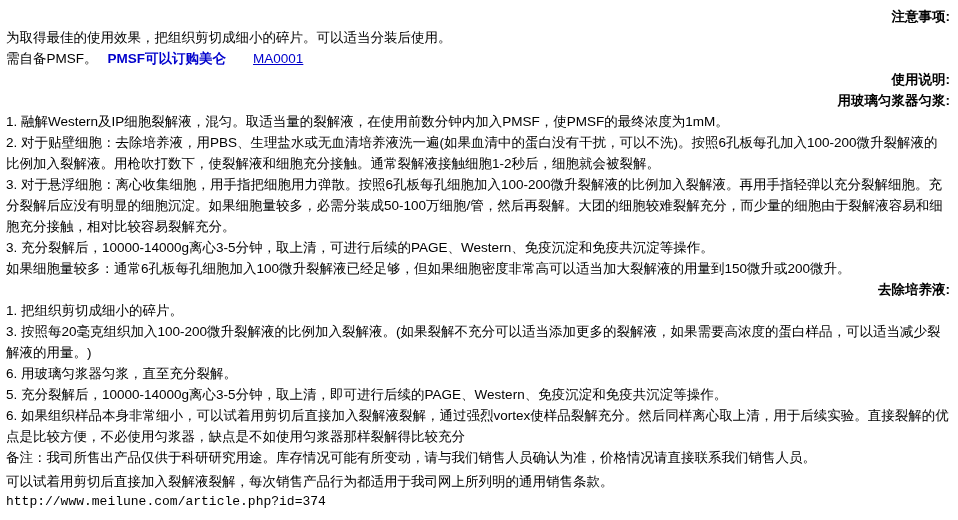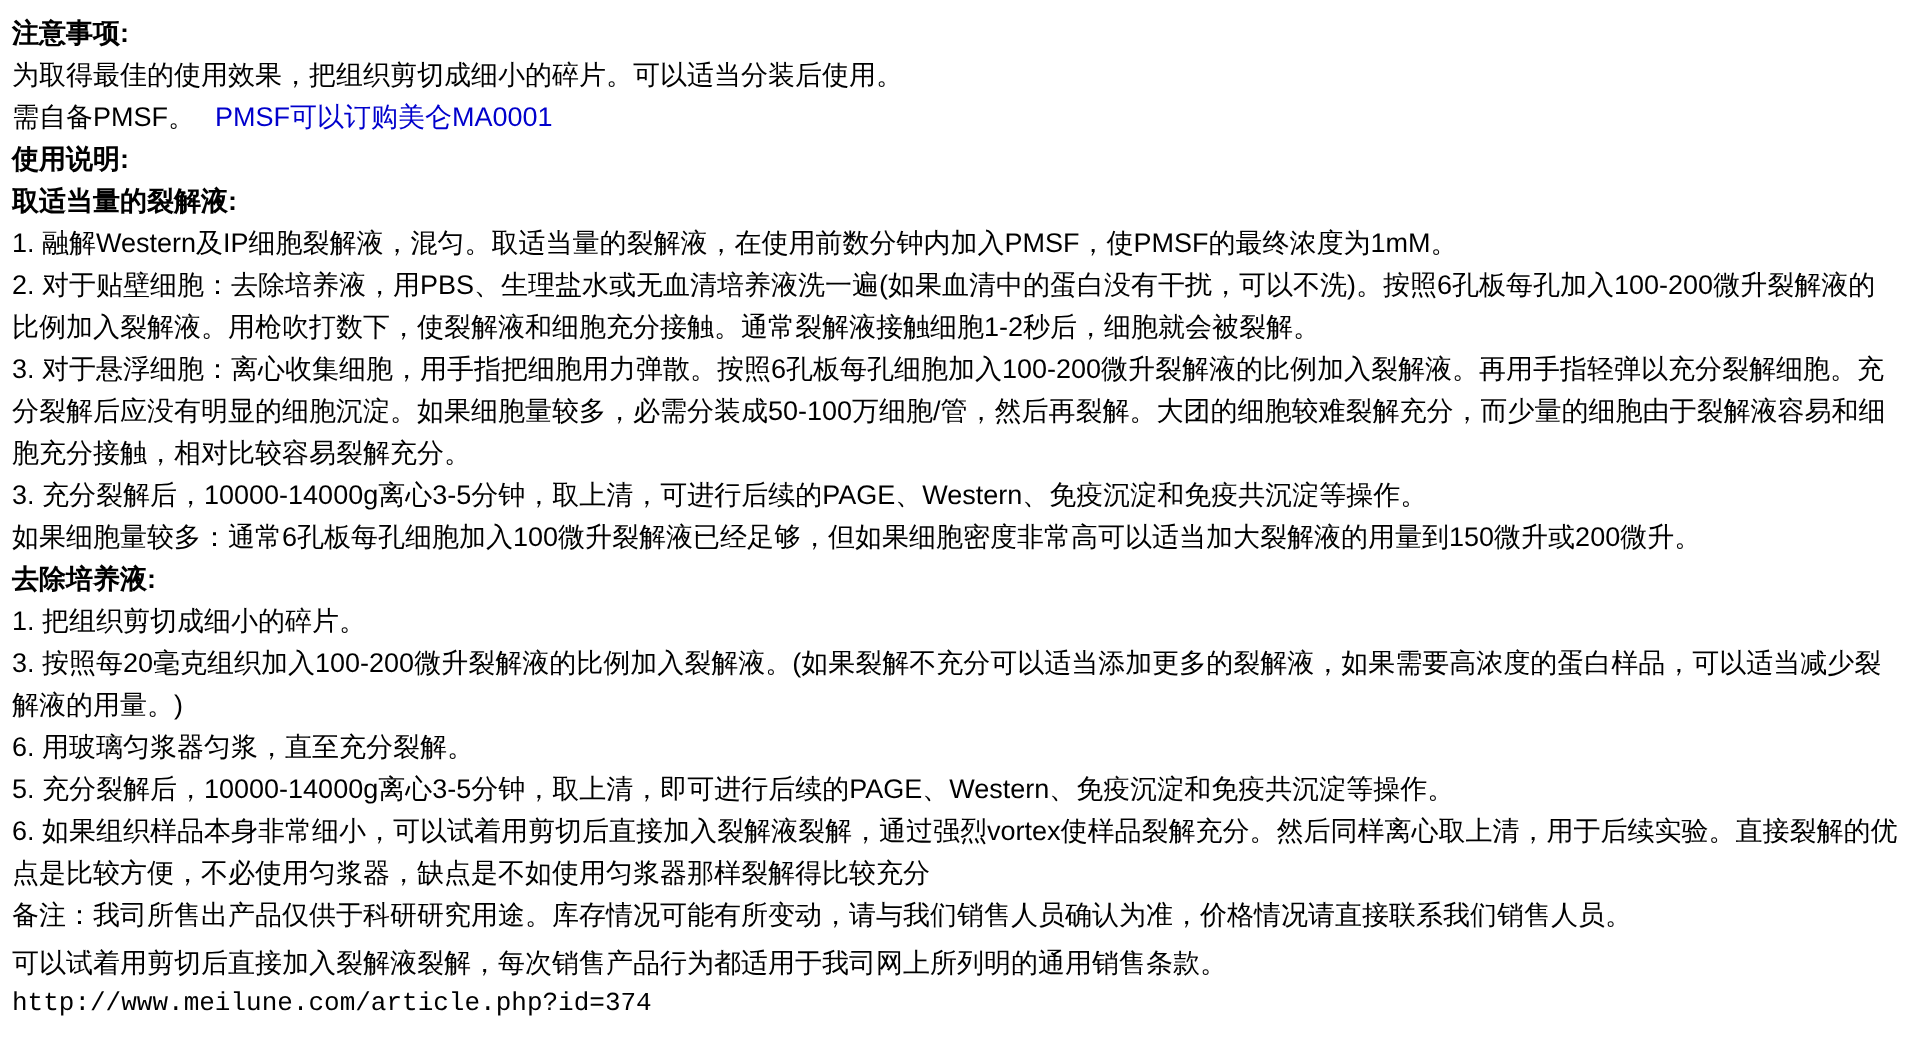--- a/index.html
+++ b/index.html
@@ -17,38 +17,42 @@
   }
   .page {
     padding: 6px 8px 0 6px;
     box-sizing: border-box;
     width: 958px;
   }
   .heading {
     font-weight: bold;
     line-height: 21px;
     margin: 0;
+    text-align: right;
   }
   .line {
     line-height: 21px;
     margin: 0;
     white-space: normal;
   }
   .para {
     line-height: 21px;
     margin: 0;
   }
   .link {
     color: #0000cc;
+    text-decoration: underline;
     cursor: pointer;
+    margin-left: 27px;
   }
   .link-plain {
     color: #0000cc;
     text-decoration: none;
     cursor: pointer;
+    font-weight: bold;
   }
   .mono {
     font-family: "Liberation Mono", monospace;
     font-size: 13px;
     line-height: 20px;
     color: #000000;
     margin: 0;
   }
   .small-note {
     line-height: 20px;
@@ -64,21 +68,21 @@
   <div class="heading">注意事项:</div>
 
   <div class="line">为取得最佳的使用效果，把组织剪切成细小的碎片。可以适当分装后使用。</div>
 
   <div class="line">
     <span>需自备PMSF。</span><span style="display:inline-block;width:10px;"></span><span class="link-plain">PMSF可以订购美仑</span><span class="link">MA0001</span>
   </div>
 
   <div class="heading">使用说明:</div>
 
-  <div class="heading">取适当量的裂解液:</div>
+  <div class="heading">用玻璃匀浆器匀浆:</div>
 
   <div class="para">1. 融解Western及IP细胞裂解液，混匀。取适当量的裂解液，在使用前数分钟内加入PMSF，使PMSF的最终浓度为1mM。</div>
   <div class="para">2. 对于贴壁细胞：去除培养液，用PBS、生理盐水或无血清培养液洗一遍(如果血清中的蛋白没有干扰，可以不洗)。按照6孔板每孔加入100-200微升裂解液的比例加入裂解液。用枪吹打数下，使裂解液和细胞充分接触。通常裂解液接触细胞1-2秒后，细胞就会被裂解。</div>
   <div class="para">3. 对于悬浮细胞：离心收集细胞，用手指把细胞用力弹散。按照6孔板每孔细胞加入100-200微升裂解液的比例加入裂解液。再用手指轻弹以充分裂解细胞。充分裂解后应没有明显的细胞沉淀。如果细胞量较多，必需分装成50-100万细胞/管，然后再裂解。大团的细胞较难裂解充分，而少量的细胞由于裂解液容易和细胞充分接触，相对比较容易裂解充分。</div>
   <div class="para">3. 充分裂解后，10000-14000g离心3-5分钟，取上清，可进行后续的PAGE、Western、免疫沉淀和免疫共沉淀等操作。</div>
 
   <div class="para">如果细胞量较多：通常6孔板每孔细胞加入100微升裂解液已经足够，但如果细胞密度非常高可以适当加大裂解液的用量到150微升或200微升。</div>
 
   <div class="heading">去除培养液:</div>
 

